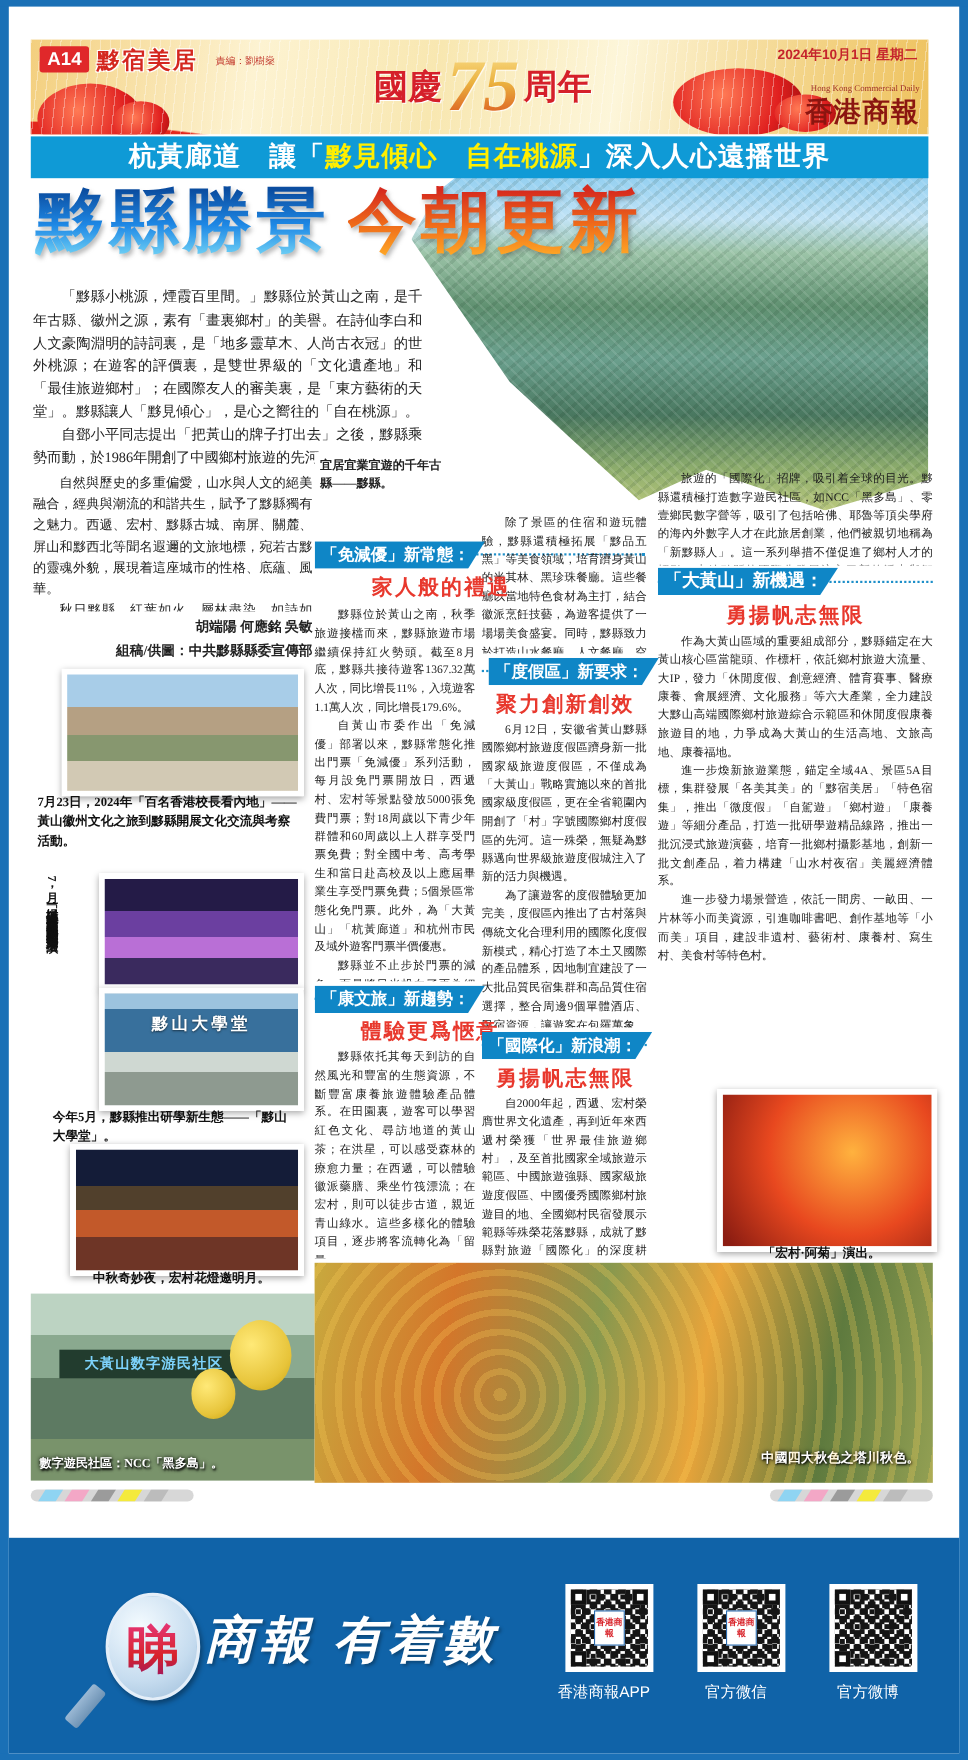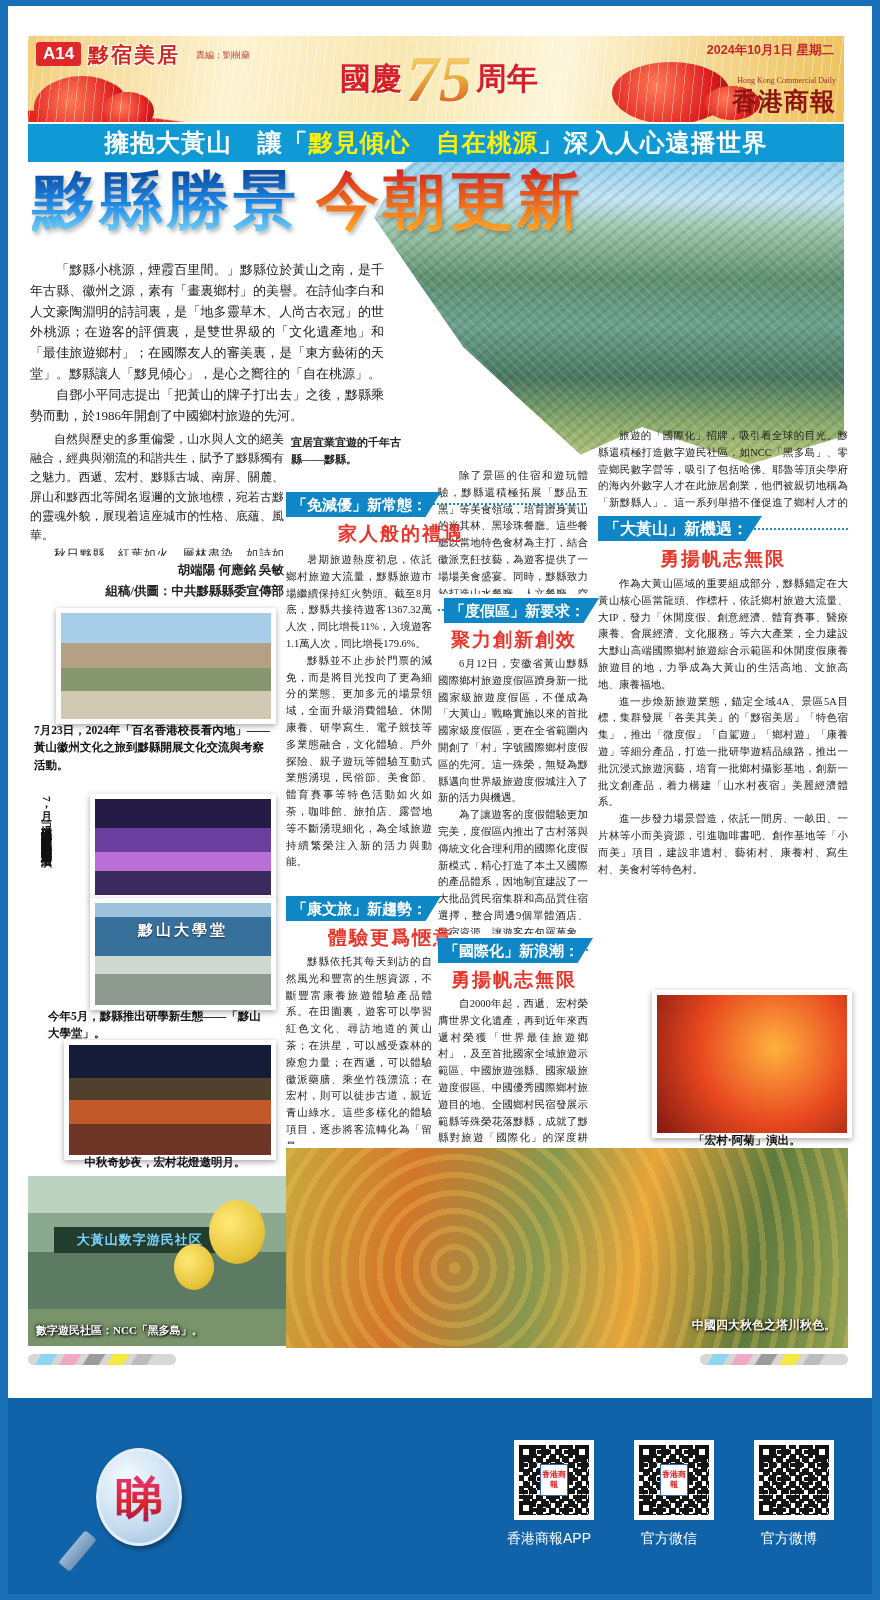--- a/index.html
+++ b/index.html
@@ -57,21 +57,21 @@
   .mt-red{margin-left:16px;background:linear-gradient(180deg,#d62a1e 10%,#ef6c1a 55%,#ffa726 95%);
           -webkit-background-clip:text;background-clip:text;-webkit-text-fill-color:transparent;color:transparent;}
 
   
   .aerial{position:absolute;left:374px;top:156px;width:470px;height:308px;z-index:1;
       background:linear-gradient(180deg,#8ecdf0 0%,#c2e4f6 14%,#9cc4a8 24%,#5f9070 40%,#6ba08e 55%,#49775f 72%,#8fae6d 88%,#b9c77d 100%);
       clip-path:polygon(10% 0,100% 0,100% 91%,80% 100%,57% 88%,44% 97%,31% 79%,19% 62%,9% 40%,0 20%,5% 6%);}
   .aerial::after{content:"";position:absolute;inset:0;
       background:repeating-linear-gradient(45deg,rgba(255,255,255,.10) 0 2px,transparent 2px 7px),
                  repeating-linear-gradient(-40deg,rgba(30,60,40,.12) 0 3px,transparent 3px 9px);}
-  .aerial-cap{position:absolute;left:286px;top:430px;width:118px;z-index:5;background:#fff;
+  .aerial-cap{position:absolute;left:286px;top:411px;width:118px;z-index:5;background:#fff;
       padding:4px 5px;font-size:11px;line-height:1.55;font-weight:bold;}
 
   
   .lead{position:absolute;z-index:4;font-size:13px;line-height:1.6;text-align:justify;overflow:hidden;}
   .lead p,.body p{margin:0;text-indent:2em;}
   .lead1{left:30px;top:240px;width:354px;height:188px;margin-top:20px;}
   .lead2{left:30px;top:430px;width:254px;height:126px;font-size:12px;}
   .byline{position:absolute;left:30px;top:560px;width:254px;text-align:right;
           font-weight:bold;font-size:12.5px;line-height:1.7;z-index:4;}
   .body{position:absolute;z-index:4;font-size:10.5px;line-height:1.6;text-align:justify;overflow:hidden;color:#1d1d1d;}
@@ -176,21 +176,21 @@
       <span class="gq">國慶</span>
       <span class="n75">75</span>
       <span class="zn">周年</span>
     </div>
     <div class="paper">
       <span class="en">Hong Kong Commercial Daily</span>
       <span class="cn">香港商報</span>
     </div>
   </div>
 
-  <div class="kicker"><span>擁抱大黃山　讓「</span><span class="hl">黟見傾心　自在桃源</span><span>」深入人心遠播世界</span></div>
+  <div class="kicker"><span>杭黃廊道　讓「</span><span class="hl">黟見傾心　自在桃源</span><span>」深入人心遠播世界</span></div>
 
   <div class="aerial"></div>
   <div class="main-title"><span class="mt-blue">黟縣勝景</span><span class="mt-red">今朝更新</span></div>
   <div class="aerial-cap">宜居宜業宜遊的千年古縣——黟縣。</div>
 
   <div class="lead lead1">
     <p>「黟縣小桃源，煙霞百里間。」黟縣位於黃山之南，是千年古縣、徽州之源，素有「畫裏鄉村」的美譽。在詩仙李白和人文豪陶淵明的詩詞裏，是「地多靈草木、人尚古衣冠」的世外桃源；在遊客的評價裏，是雙世界級的「文化遺產地」和「最佳旅遊鄉村」；在國際友人的審美裏，是「東方藝術的天堂」。黟縣讓人「黟見傾心」，是心之嚮往的「自在桃源」。</p>
     <p>自鄧小平同志提出「把黃山的牌子打出去」之後，黟縣乘勢而動，於1986年開創了中國鄉村旅遊的先河。</p>
   </div>
   <div class="lead lead2">
@@ -221,21 +221,22 @@
     <div class="sign">大黃山数字游民社区</div>
     <div class="blob b1"></div>
     <div class="blob b2"></div>
     <div class="overlay-cap">數字遊民社區：NCC「黑多島」。</div>
   </div>
 
   <div class="dotted" style="left:286px;top:503px;width:300px;"></div>
   <div class="ribbon" style="left:286px;top:492px;">「免減優」新常態：</div>
   <div class="subhead" style="left:286px;top:521px;width:230px;">家人般的禮遇</div>
   <div class="body" style="left:286px;top:552px;width:146px;height:340px;">
-    <p>暑期旅遊熱度初息，依託鄉村旅遊大流量，黟縣旅遊市場繼續保持紅火勢頭。截至8月底，黟縣共接待遊客1367.32萬人次，同比增長11%，入境遊客1.1萬人次，同比增長179.6%。</p>
+    <p>黟縣位於黃山之南，秋季旅遊接檔而來，黟縣旅遊市場繼續保持紅火勢頭。截至8月底，黟縣共接待遊客1367.32萬人次，同比增長11%，入境遊客1.1萬人次，同比增長179.6%。</p>
+    <p>自黃山市委作出「免減優」部署以來，黟縣常態化推出門票「免減優」系列活動，每月設免門票開放日，西遞村、宏村等景點發放5000張免費門票；對18周歲以下青少年群體和60周歲以上人群享受門票免費；對全國中考、高考學生和當日赴高校及以上應屆畢業生享受門票免費；5個景區常態化免門票。此外，為「大黃山」「杭黃廊道」和杭州市民及域外遊客門票半價優惠。</p>
     <p>黟縣並不止步於門票的減免，而是將目光投向了更為細分的業態、更加多元的場景領域，全面升級消費體驗。休閒康養、研學寫生、電子競技等多業態融合，文化體驗、戶外探險、親子遊玩等體驗互動式業態湧現，民俗節、美食節、體育賽事等特色活動如火如荼，咖啡館、旅拍店、露營地等不斷湧現細化，為全域旅遊持續繁榮注入新的活力與動能。</p>
   </div>
 
   <div class="dotted" style="left:286px;top:907px;width:146px;"></div>
   <div class="ribbon" style="left:286px;top:896px;">「康文旅」新趨勢：</div>
   <div class="subhead" style="left:286px;top:925px;width:210px;font-family:Liberation Mono, monospace;">體驗更爲愜意</div>
   <div class="body" style="left:286px;top:954px;width:146px;height:190px;">
     <p>黟縣依托其每天到訪的自然風光和豐富的生態資源，不斷豐富康養旅遊體驗產品體系。在田園裏，遊客可以學習紅色文化、尋訪地道的黃山茶；在洪星，可以感受森林的療愈力量；在西遞，可以體驗徽派藥膳、乘坐竹筏漂流；在宏村，則可以徒步古道，親近青山綠水。這些多樣化的體驗項目，逐步將客流轉化為「留量」。</p>
 
   </div>
@@ -293,20 +294,21 @@
       <i class="rc3"></i>
       <i class="rc4"></i>
       <i class="rc5"></i>
   </div>
 
   <div class="footer">
     <div class="maglogo">
       <span>睇</span>
     </div>
     <div class="handle"></div>
+    <div class="flabel">商報 有着數</div>
 
     <div class="qr q1">
       <div class="px"></div>
       <div class="fp fp1"></div>
         <div class="fp fp2"></div>
         <div class="fp fp3"></div>
       <div class="mini">香港商報</div>
     </div>
     <div class="qr q2">
       <div class="px"></div>

